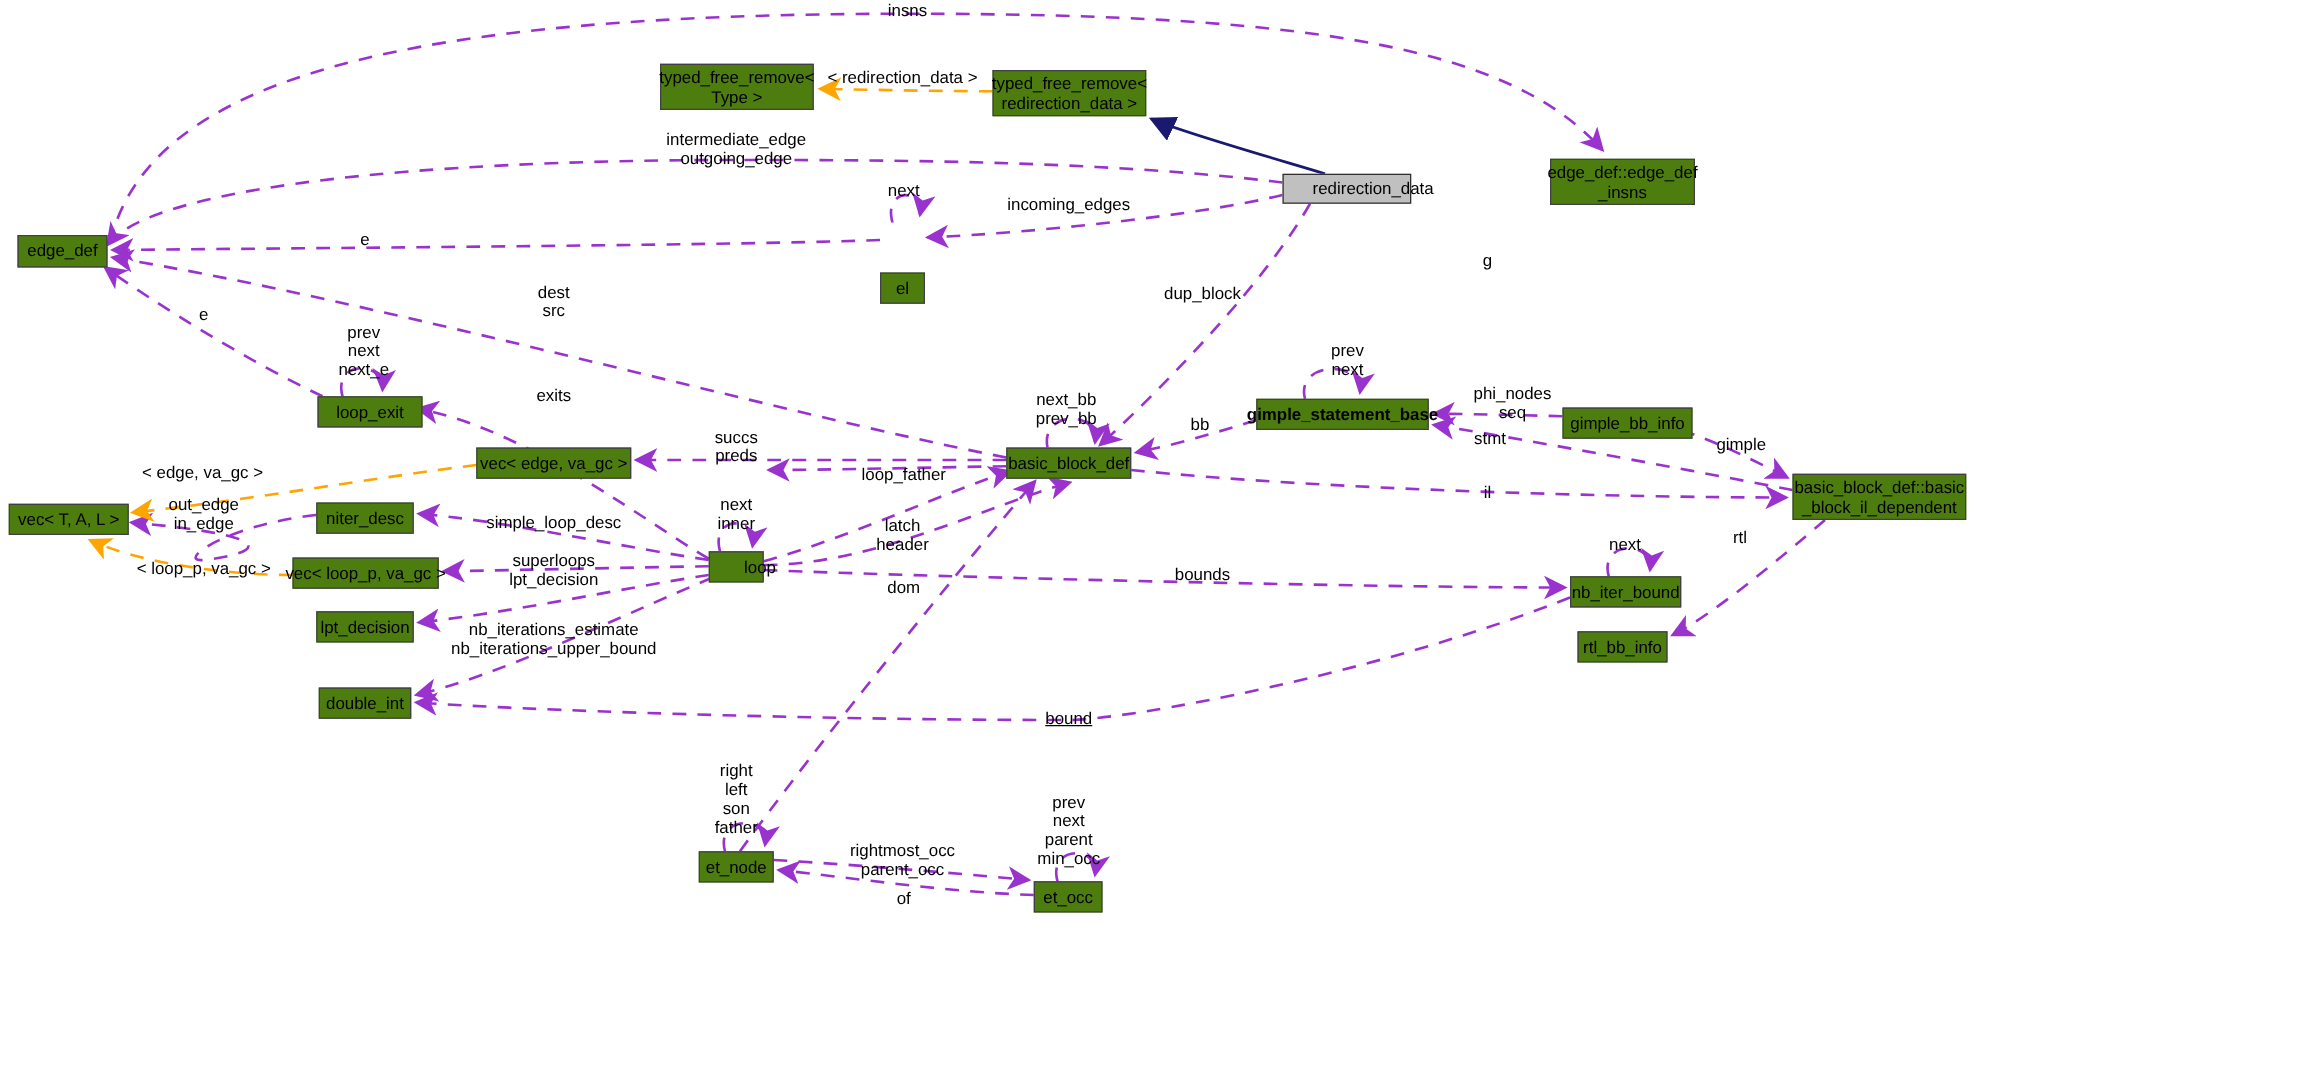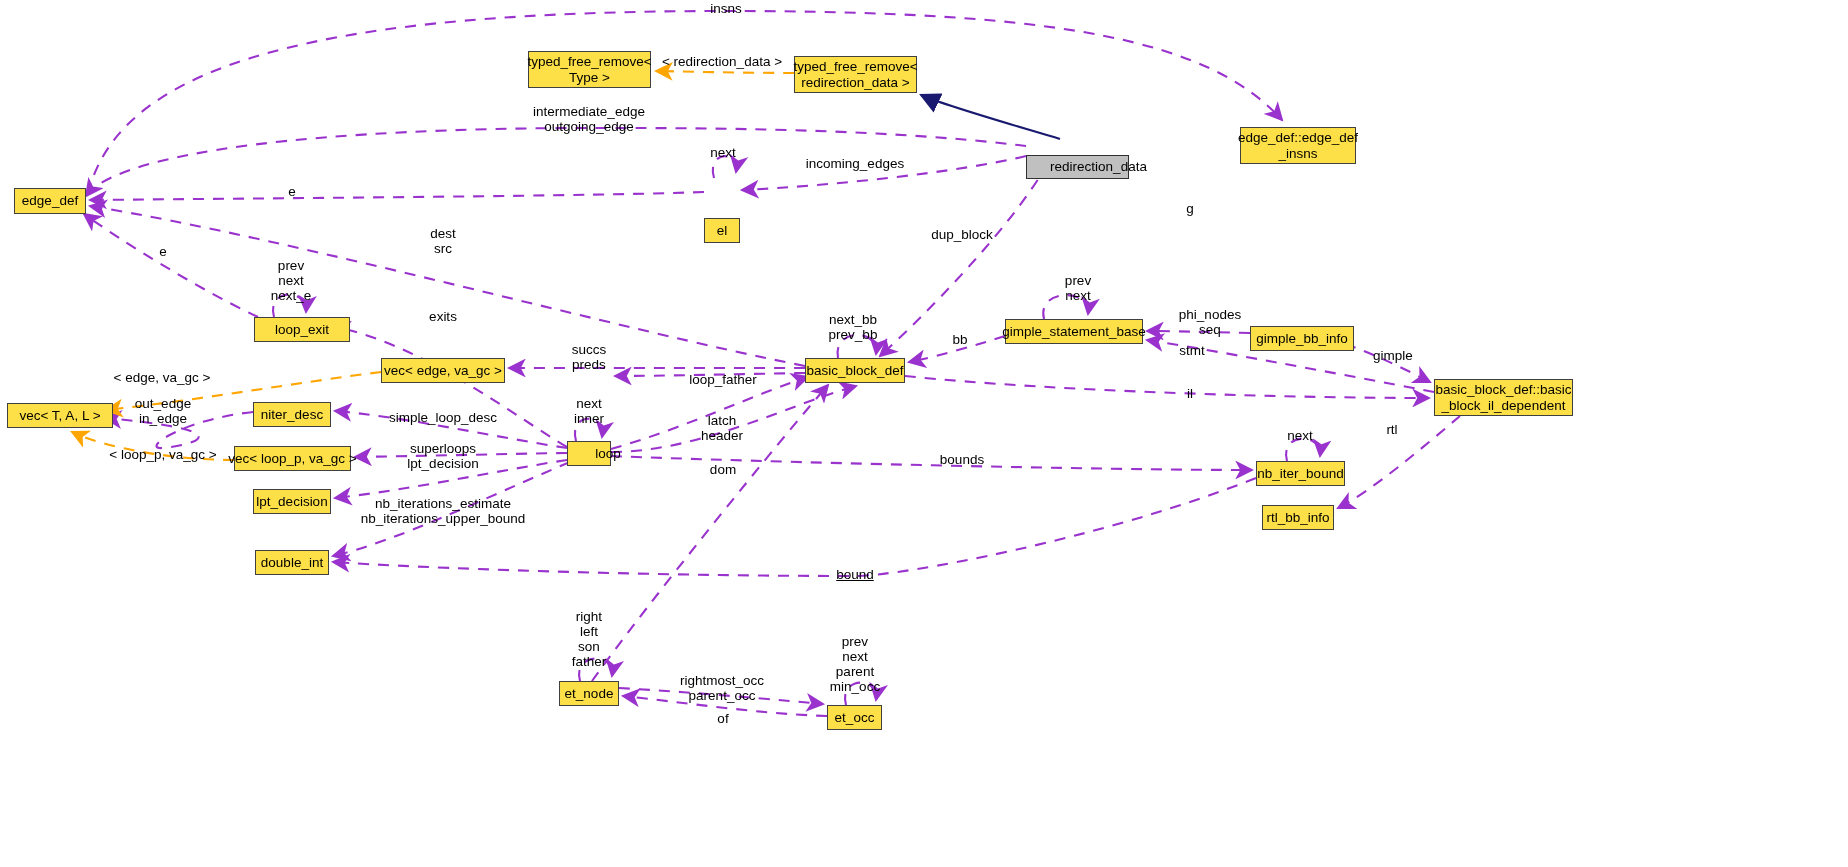--- a/index.html
+++ b/index.html
@@ -1,19 +1,19 @@
 <!DOCTYPE html>
 <html><head>
 <meta charset="utf-8">
 <style>
   html,body{margin:0;padding:0;background:#ffffff;}
   body{font-family:"Liberation Sans","DejaVu Sans",sans-serif;}
   #diagram{position:relative;width:1848px;height:867px;background:#ffffff;overflow:hidden;}
   #diagram svg{position:absolute;left:0;top:0;width:1848px;height:867px;}
-  .node{position:absolute;box-sizing:border-box;border:1.5px solid #404040;background:#fde047;
+  .node{position:absolute;box-sizing:border-box;border:1.5px solid #404040;background:#4d7c0f;
         display:flex;align-items:center;justify-content:center;text-align:center;
         font-size:13.5px;color:#000000;line-height:1.12;white-space:pre;z-index:5;}
   .node.filled{background:#c0c0c0;border-color:#303030;}
   .elabel{position:absolute;font-size:13.5px;color:#000000;line-height:1.12;
           white-space:pre;text-align:center;transform:translateX(-50%);z-index:4;}
 </style>
 </head>
 <body>
 
 <div id="diagram">
@@ -119,32 +119,32 @@
 
       <path d="M1060,139 C1010,124 940,104 921,95"></path>
     </g>
   </svg>
 
   <div class="node" style="left:14px;top:188px;width:72px;height:26px;"><span>edge_def</span></div>
   <div class="node" style="left:528px;top:51px;width:123px;height:37px;"><span>typed_free_remove&lt;
 Type &gt;</span></div>
   <div class="node" style="left:794px;top:56px;width:123px;height:37px;"><span>typed_free_remove&lt;
 redirection_data &gt;</span></div>
-  <div class="node filled" style="left:1026px;top:155px;width:103px;height:24px;padding-left:42px;"><span>redirection_data</span></div>
+  <div class="node filled" style="left:1026px;top:139px;width:103px;height:24px;padding-left:42px;"><span>redirection_data</span></div>
   <div class="node" style="left:1240px;top:127px;width:116px;height:37px;"><span>edge_def::edge_def
 _insns</span></div>
   <div class="node" style="left:704px;top:178px;width:36px;height:25px;margin-top:40px;"><span>el</span></div>
-  <div class="node" style="left:254px;top:317px;width:96px;height:25px;"><span>loop_exit</span></div>
+  <div class="node" style="left:254px;top:317px;width:84px;height:25px;"><span>loop_exit</span></div>
   <div class="node" style="left:381px;top:358px;width:124px;height:25px;"><span>vec&lt; edge, va_gc &gt;</span></div>
   <div class="node" style="left:805px;top:358px;width:100px;height:25px;"><span>basic_block_def</span></div>
-  <div class="node" style="left:1005px;top:319px;width:138px;height:25px;"><span>gimple_statement_base</span></div>
+  <div class="node" style="left:1005px;top:319px;width:138px;height:25px;font-weight:bold;"><span>gimple_statement_base</span></div>
   <div class="node" style="left:1250px;top:326px;width:104px;height:25px;"><span>gimple_bb_info</span></div>
   <div class="node" style="left:1434px;top:379px;width:139px;height:37px;"><span>basic_block_def::basic
 _block_il_dependent</span></div>
-  <div class="node" style="left:7px;top:403px;width:106px;height:25px;"><span>vec&lt; T, A, L &gt;</span></div>
+  <div class="node" style="left:7px;top:403px;width:96px;height:25px;"><span>vec&lt; T, A, L &gt;</span></div>
   <div class="node" style="left:253px;top:402px;width:78px;height:25px;"><span>niter_desc</span></div>
   <div class="node" style="left:567px;top:441px;width:44px;height:25px;padding-left:38px;"><span>loop</span></div>
   <div class="node" style="left:1256px;top:461px;width:89px;height:25px;"><span>nb_iter_bound</span></div>
   <div class="node" style="left:234px;top:446px;width:117px;height:25px;"><span>vec&lt; loop_p, va_gc &gt;</span></div>
   <div class="node" style="left:253px;top:489px;width:78px;height:25px;"><span>lpt_decision</span></div>
   <div class="node" style="left:1262px;top:505px;width:72px;height:25px;"><span>rtl_bb_info</span></div>
   <div class="node" style="left:255px;top:550px;width:74px;height:25px;"><span>double_int</span></div>
   <div class="node" style="left:559px;top:681px;width:60px;height:25px;"><span>et_node</span></div>
   <div class="node" style="left:827px;top:705px;width:55px;height:25px;"><span>et_occ</span></div>
 

